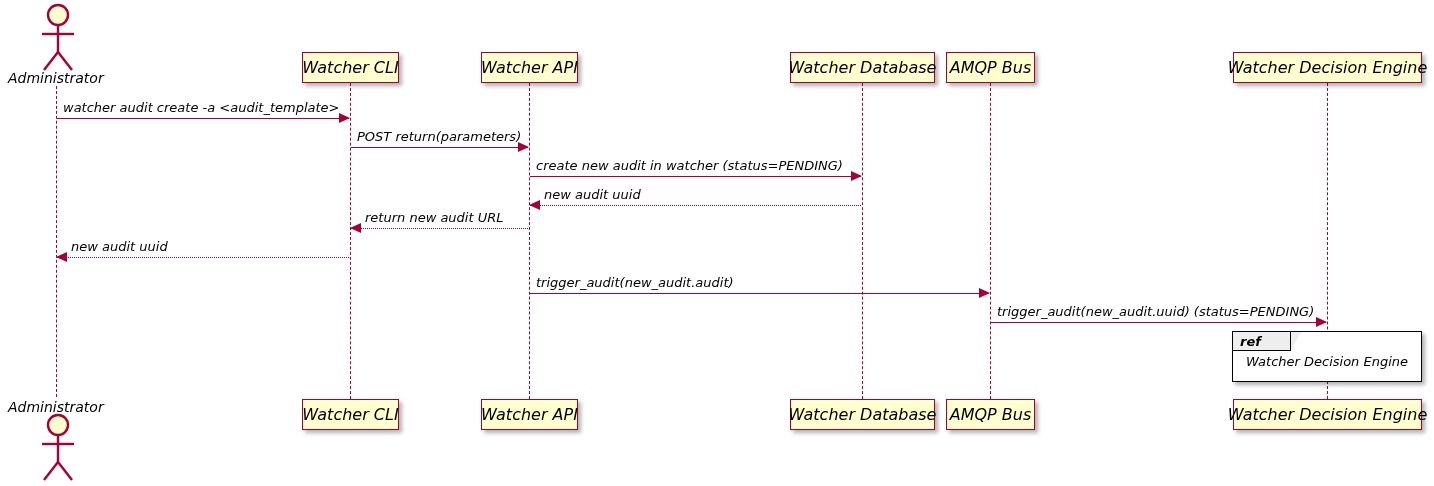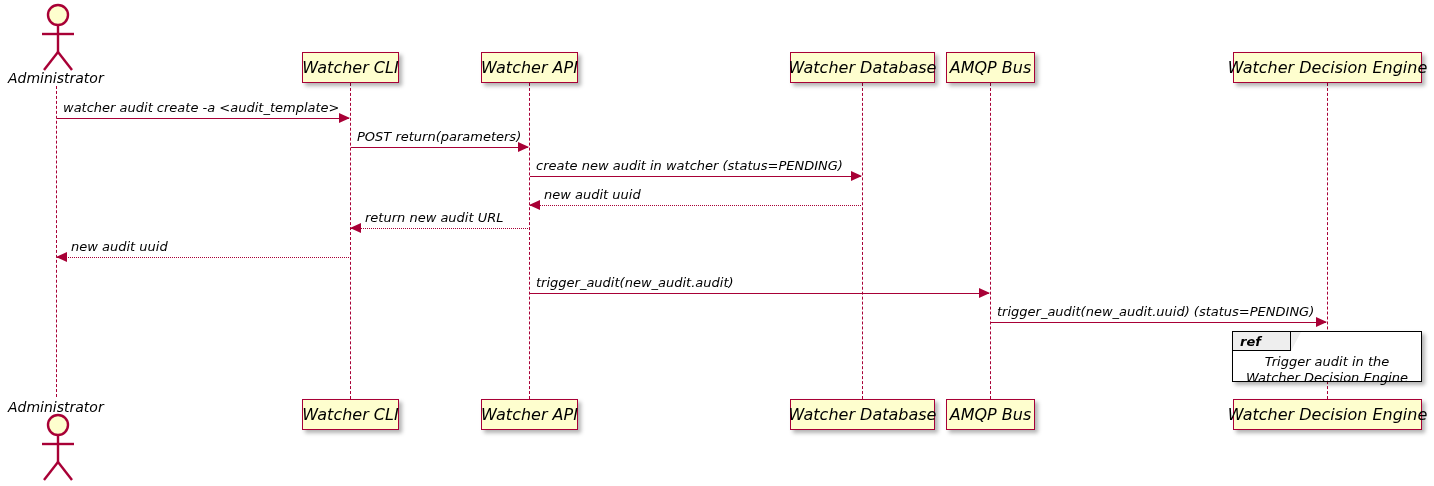--- a/index.html
+++ b/index.html
@@ -242,18 +242,17 @@
     <div class="label from-left">trigger_audit(new_audit.uuid) (status=PENDING)</div>
   </div>
 
   <div class="ref-box" style="left:1232px; top:331px; width:190px; height:51px;">
     <div class="ref-tab" style="width:58px;">
       <span class="ref-tab-label">ref</span>
     </div>
     <div class="ref-tab-corner" style="left:58px; border-top:19px solid #EEEEEE; border-right:10px solid transparent;"></div>
     <div class="ref-tab-corner" style="left:58px; border-top:20.5px solid #000000; border-right:11px solid transparent; z-index:-1;"></div>
     <div class="ref-body">
-      <div>Trigger audit in the</div>
       <div>Watcher Decision Engine</div>
     </div>
   </div>
 
 </div>
 
 </body></html>

